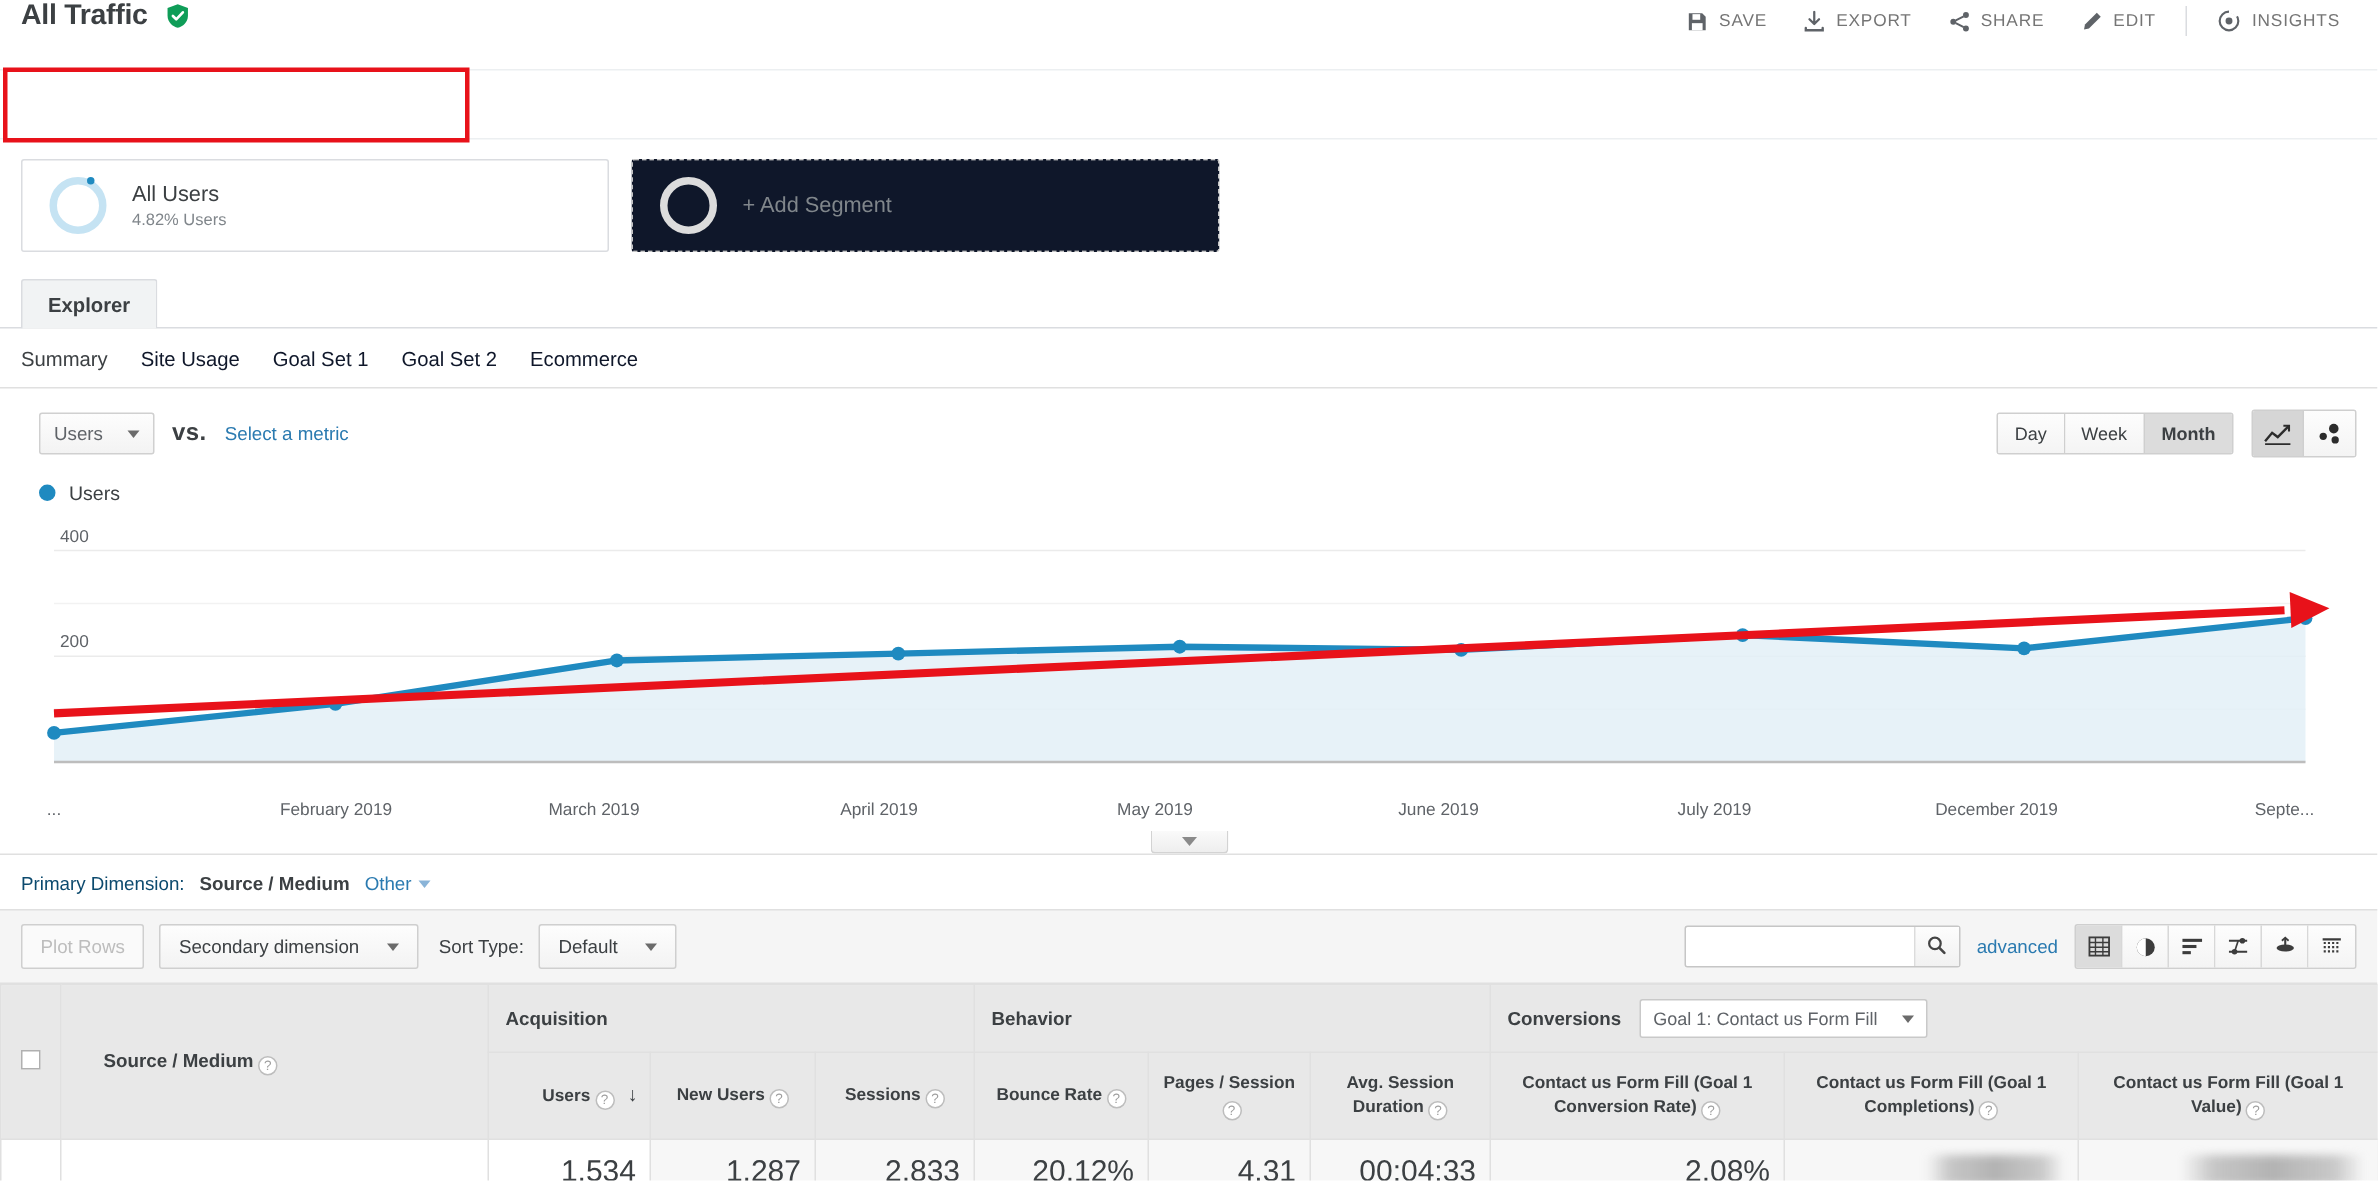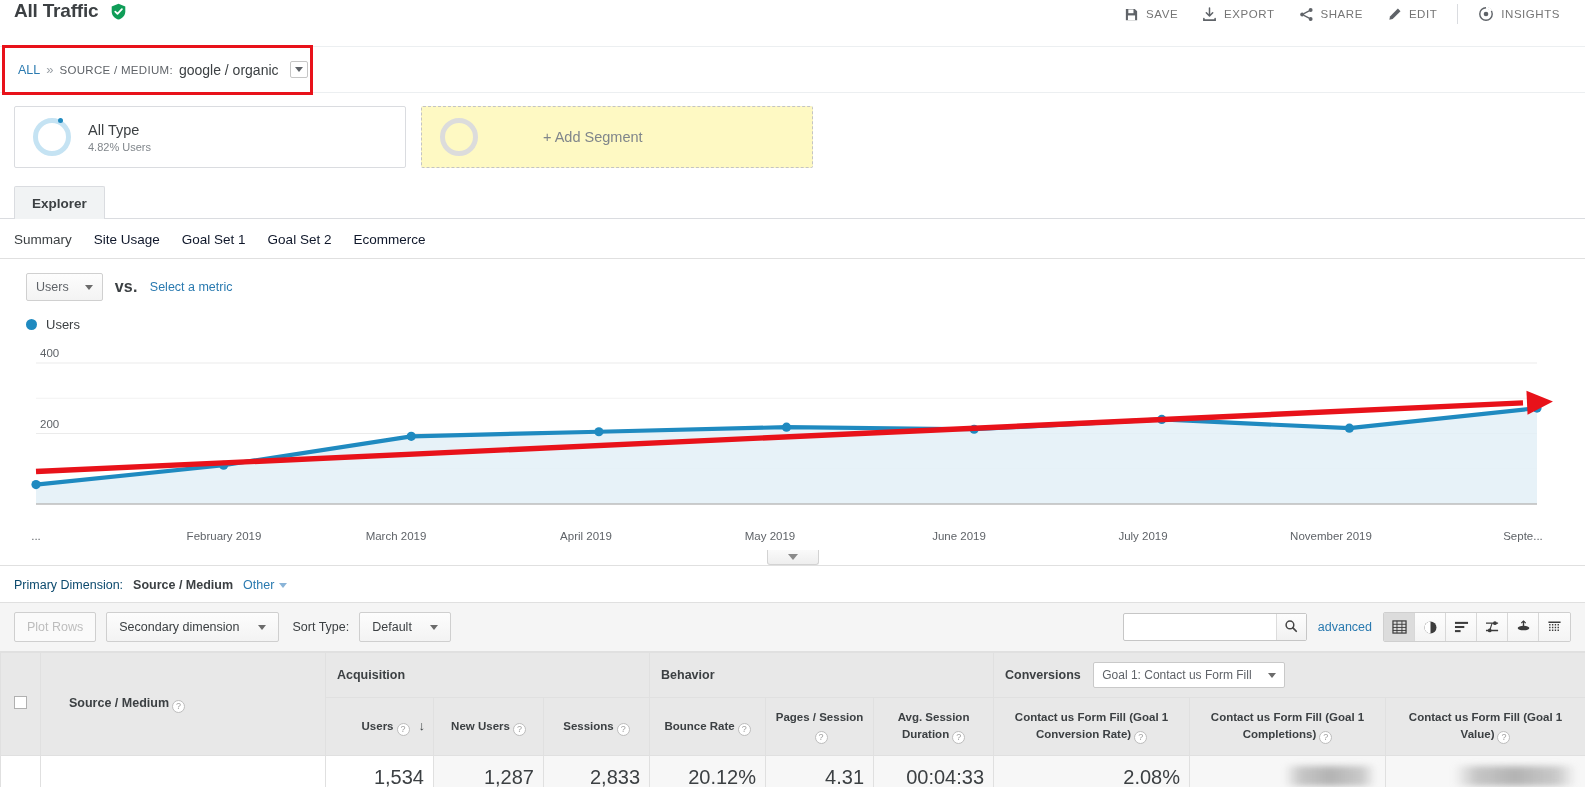--- a/index.html
+++ b/index.html
@@ -41,21 +41,21 @@
            border:3px solid #e8121a;}
   .daterange{ display:flex; align-items:center; gap:10px; font-size:17px; color:#5f6368;
               padding:0 14px 0 0; cursor:pointer; position:relative; }
   .daterange i{ border-left:6px solid transparent; border-right:6px solid transparent;
                 border-top:7px solid #9aa0a6; display:block; }
 
   
   .segrow{ display:flex; gap:15px; padding:13px 14px 0 14px; }
   .seg-card{ width:392px; height:62px; border:1px solid #dadce0; border-radius:2px;
              display:flex; align-items:center; padding:0 18px; background:#fff; cursor:pointer;}
-  .seg-card.add{ border:1px dashed #c4c4c4; background:#fef9c3;gap:48px; }
+  .seg-card.add{ border:1px dashed #c4c4c4; background:#0f172a; }
   .donut{ width:38px; height:38px; border-radius:50%; border:5px solid #c5e3f3; position:relative;}
   .donut:after{ content:''; position:absolute; width:5px;height:5px;border-radius:50%;
                 background:#1f8ac0; top:-5px; right:3px;}
   .donut.gray{ border-color:#dcdcdc; }
   .donut.gray:after{ display:none; }
   .seg-text{ margin-left:17px; }
   .seg-name{ font-size:14.5px; color:#3c4043; }
   .seg-sub{ font-size:11px; color:#80868b; margin-top:3px; }
   .seg-add-label{ margin-left:17px; font-size:14.5px; color:#80868b; }
 
@@ -230,36 +230,27 @@
             <path d="M9 2a7 7 0 0 1 6 3.5" stroke="#fff" stroke-width="2.4" fill="none"></path>
           </svg>
         </span>
       <span>INSIGHTS</span>
     </button>
   </div>
 </div>
 
 <div class="crumbrow">
   <div class="crumb-box"></div>
-  <div class="crumb">
-    <span class="crumb-all">ALL</span>
-    <span class="crumb-sep">»</span>
-    <span class="crumb-key">SOURCE / MEDIUM:</span>
-    <span class="crumb-val">google / organic</span>
-    <span class="mini-drop">
-        <i></i>
-      </span>
-  </div>
 </div>
 
 <div class="segrow">
   <div class="seg-card">
     <div class="donut"></div>
     <div class="seg-text">
-      <div class="seg-name">All Type</div>
+      <div class="seg-name">All Users</div>
       <div class="seg-sub">4.82% Users</div>
     </div>
   </div>
   <div class="seg-card add">
     <div class="donut gray"></div>
     <div class="seg-add-label">+ Add Segment</div>
   </div>
 </div>
 
 <div class="explorer-row">
@@ -275,20 +266,43 @@
 </div>
 
 <div class="metricbar">
   <div class="sel">
     <span>Users</span>
     <i></i>
   </div>
   <span class="vs">vs.</span>
   <span class="selmetric">Select a metric</span>
 
+  <div class="chart-ctrls">
+    <div class="btngroup">
+      <div>Day</div>
+      <div>Week</div>
+      <div class="active">Month</div>
+    </div>
+    <div class="iconpair">
+      <div class="active">
+        <svg width="19" height="15" viewBox="0 0 20 16">
+            <path d="M1 13 L6 7 L10 10 L18 2" stroke="#2c2c2c" stroke-width="1.7" fill="none"></path>
+            <path d="M14 2h4v4" stroke="#2c2c2c" stroke-width="1.5" fill="none"></path>
+            <path d="M1 15h18" stroke="#2c2c2c" stroke-width="1.2"></path>
+          </svg>
+      </div>
+      <div>
+        <svg width="19" height="15" viewBox="0 0 20 16">
+            <circle cx="12.5" cy="4" r="3.4" fill="#2c2c2c"></circle>
+            <circle cx="5" cy="9.5" r="2.6" fill="#2c2c2c"></circle>
+            <circle cx="13.5" cy="12" r="2.6" fill="#2c2c2c"></circle>
+          </svg>
+      </div>
+    </div>
+  </div>
 </div>
 
 <div class="legend">
   <span class="legend-dot"></span>
   <span class="legend-label">Users</span>
 </div>
 
 <div class="chartzone">
   <svg id="chart-svg" width="1557" height="185" viewBox="0 0 1557 185">
       <line x1="22" y1="92.5" x2="1523" y2="92.5" stroke="#ebebeb" stroke-width="1"></line>
@@ -316,21 +330,21 @@
 
 <div class="chart-bottom">
   <div class="xaxis">
     <span class="xtick" style="left:36px">...</span>
     <span class="xtick" style="left:224px">February 2019</span>
     <span class="xtick" style="left:396px">March 2019</span>
     <span class="xtick" style="left:586px">April 2019</span>
     <span class="xtick" style="left:770px">May 2019</span>
     <span class="xtick" style="left:959px">June 2019</span>
     <span class="xtick" style="left:1143px">July 2019</span>
-    <span class="xtick" style="left:1331px">November 2019</span>
+    <span class="xtick" style="left:1331px">December 2019</span>
     <span class="xtick" style="left:1523px">Septe...</span>
   </div>
   <div class="chart-collapse">
     <i></i>
   </div>
 </div>
 
 <div class="primrow">
   <span class="lbl">Primary Dimension:</span>
   <span class="bold">Source / Medium</span>

